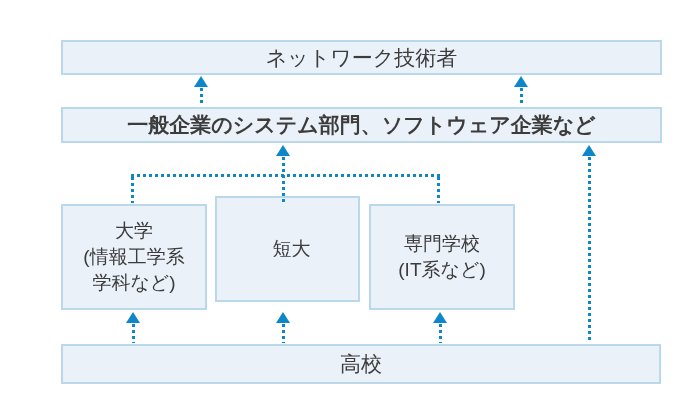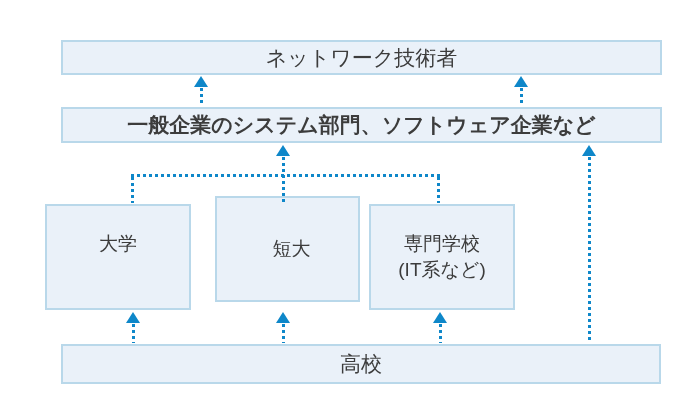--- a/index.html
+++ b/index.html
@@ -11,21 +11,21 @@
     position:absolute;box-sizing:border-box;
     background:#eaf1f9;border:2px solid #b9d8ea;
     display:flex;align-items:center;justify-content:center;
     text-align:center;font-size:20px;line-height:26px;color:#3c3c3c;
   }
   .node.wide{font-size:21px;}
   .node.school{font-size:19px;}
   
   #n-top    {left:40px;top:40px;width:601px;height:35px;}
   #n-comp   {left:40px;top:107px;width:601px;height:36px;font-weight:bold;}
-  #n-univ   {left:24px;top:204px;width:146px;height:106px;}
+  #n-univ   {left:40px;top:204px;width:146px;height:106px;}
   #n-tandai {left:194px;top:196px;width:145px;height:106px;padding-left:8px;}
   #n-senmon {left:348px;top:204px;width:146px;height:106px;}
   #n-hs     {left:40px;top:344px;width:600px;height:40px;}
   
   .ahead{
     position:absolute;width:0;height:0;
     border-left:7px solid transparent;border-right:7px solid transparent;
     border-bottom:11px solid #0e87c9;
   }
   .vdots{
@@ -46,21 +46,22 @@
     <span>ネットワーク技術者</span>
   </div>
 
   <div class="node wide" id="n-comp">
     <span>一般企業のシステム部門、ソフトウェア企業など</span>
   </div>
 
   <div class="node school" id="n-univ">
     <span>
       <span>大学</span><br>
-      <br>
+      <span>(情報工学系</span><br>
+      <span>学科など)</span>
     </span>
   </div>
 
   <div class="node school" id="n-tandai">
     <span>短大</span>
   </div>
 
   <div class="node school" id="n-senmon">
     <span>
       <span>専門学校</span><br>

